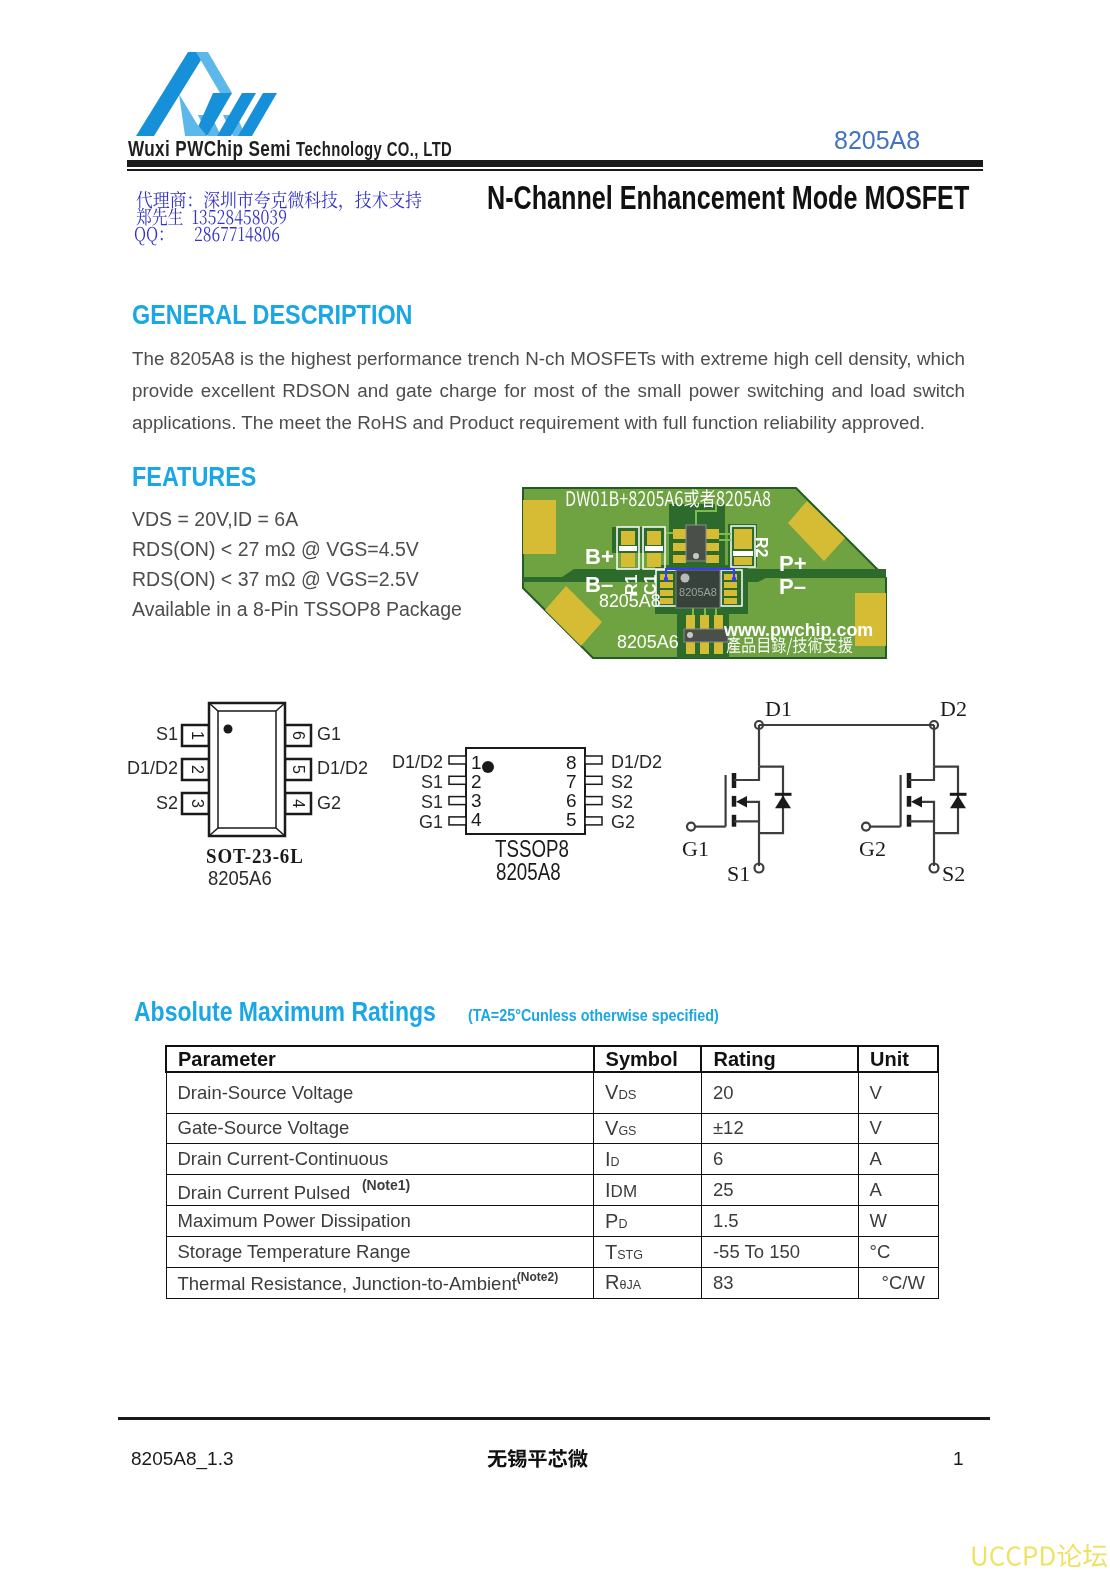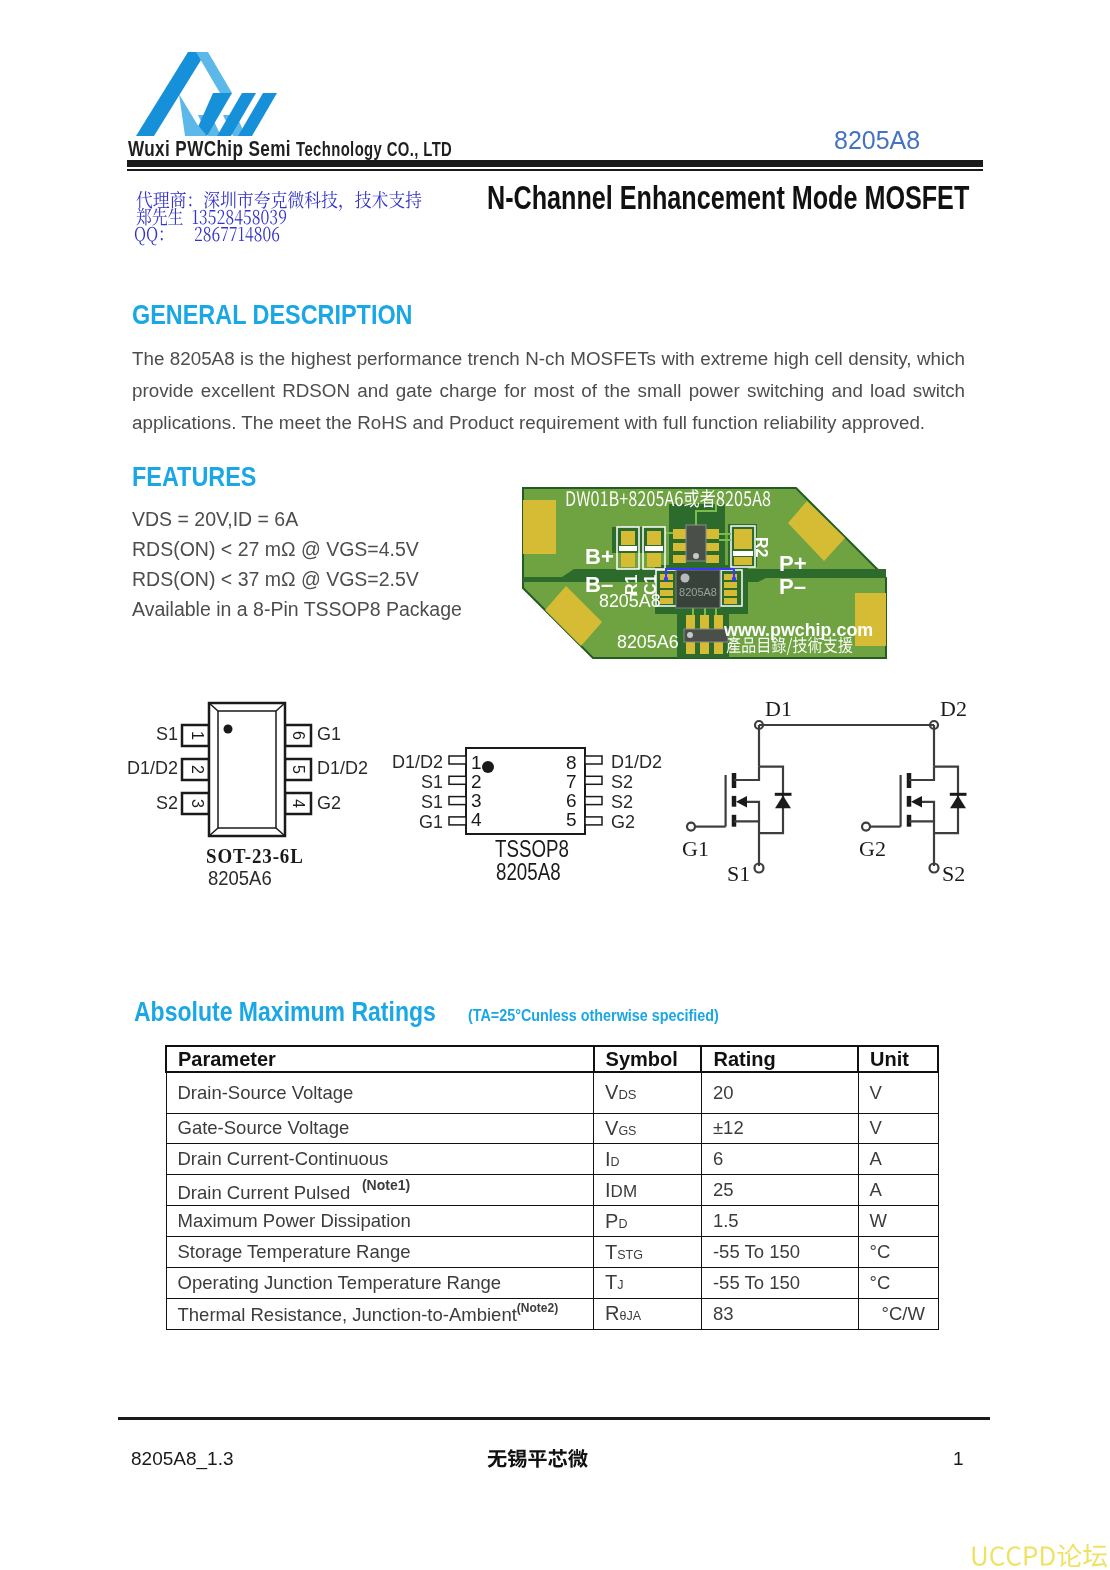--- a/index.html
+++ b/index.html
@@ -263,26 +263,20 @@
         <td style="border:1.5px solid #111;padding-left:11px">1.5</td>
         <td style="border:1.5px solid #111;padding-left:11px">W</td>
       </tr>
 <tr style="height:30.9px">
         <td style="border:1.5px solid #111;padding-left:11px">Storage Temperature Range</td>
         <td style="border:1.5px solid #111;padding-left:11px;font-size:20px">T<span style="font-size:12.5px">STG</span></td>
         <td style="border:1.5px solid #111;padding-left:11px">-55 To 150</td>
         <td style="border:1.5px solid #111;padding-left:11px">°C</td>
       </tr>
 <tr style="height:30.9px">
-        <td style="border:1.5px solid #111;padding-left:11px">Operating Junction Temperature Range</td>
-        <td style="border:1.5px solid #111;padding-left:11px;font-size:20px">T<span style="font-size:12.5px">J</span></td>
-        <td style="border:1.5px solid #111;padding-left:11px">-55 To 150</td>
-        <td style="border:1.5px solid #111;padding-left:11px">°C</td>
-      </tr>
-<tr style="height:30.9px">
         <td style="border:1.5px solid #111;padding-left:11px">Thermal Resistance, Junction-to-Ambient<span style="font-size:12px;font-weight:bold;vertical-align:9px">(Note2)</span></td>
         <td style="border:1.5px solid #111;padding-left:11px;font-size:20px">R<span style="font-size:12.5px">θJA</span></td>
         <td style="border:1.5px solid #111;padding-left:11px">83</td>
         <td style="border:1.5px solid #111;padding-left:23px">°C/W</td>
       </tr>
 </tbody>
   </table>
 <div class="abs" style="left:118px;top:1417px;width:872px;height:2.5px;background:#1a1a1a"></div>
 <div class="abs" style="left:131px;top:1448px;font-size:19px;color:#1a1a1a">8205A8_1.3</div>
 <svg style="position:absolute;left:487.0px;top:1444.0px;overflow:visible" width="105" height="28">

